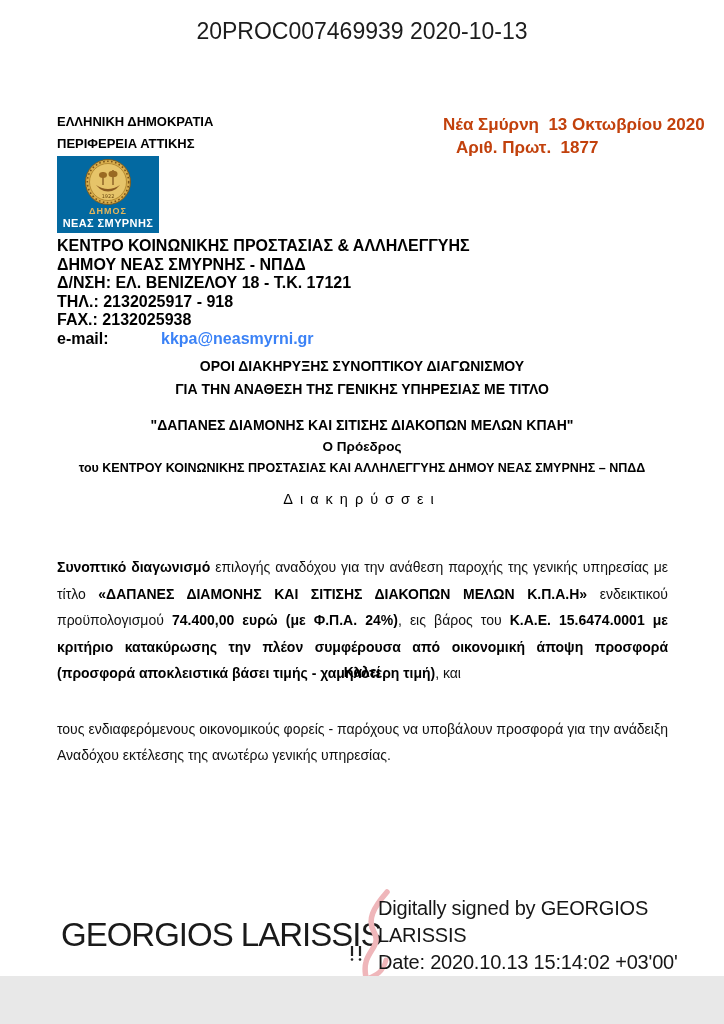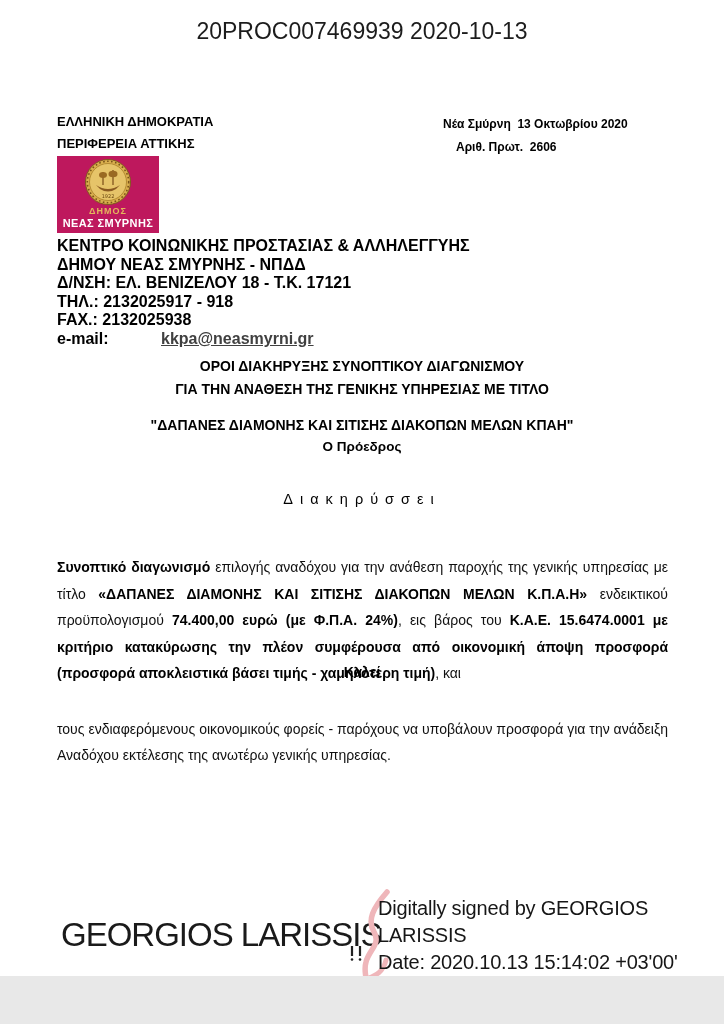--- a/index.html
+++ b/index.html
@@ -18,42 +18,42 @@
   
   .docid{
     top:18px;left:0;width:100%;
     text-align:center;
     font-size:23px;
     color:#1c1c1c;
   }
 
   
   .hdr-left{left:57px;top:111px;font-size:13px;font-weight:700;line-height:22px;color:#000;}
-  .hdr-right{left:443px;top:113px;font-size:12px;font-weight:700;line-height:23px;color:#000000;}
+  .hdr-right{left:443px;top:113px;font-size:17px;font-weight:700;line-height:23px;color:#c2410c;}
   .hdr-right .proto{padding-left:13px;}
 
   
   .logo{
     left:57px;top:156px;width:102px;height:77px;
-    background:#be185d;
+    background:#0369a1;
     text-align:center;
   }
   .logo-emblem{display:block;margin:0 auto;}
   .logo-dimos{
     position:absolute;left:0;right:0;top:50px;
     font-size:9px;font-weight:700;color:#e3b65c;letter-spacing:1px;
   }
   .logo-name{
     position:absolute;left:0;right:0;top:61px;
     font-size:11px;font-weight:700;color:#ffffff;letter-spacing:.4px;
   }
 
   
   .agency{left:57px;top:237px;font-size:16px;font-weight:700;line-height:18.6px;color:#000;}
-  .email-link{color:#404040;text-decoration:underline;font-weight:700;cursor:pointer;padding-left:48px;}
+  .email-link{color:#3b82f6;font-weight:700;cursor:pointer;padding-left:48px;}
 
   
   .ctr{left:0;width:100%;text-align:center;color:#000;}
   .t1{top:358px;font-size:14px;font-weight:700;}
   .t2{top:381px;font-size:14px;font-weight:700;}
   .subject{top:417px;font-size:14px;font-weight:700;}
   .president{top:439px;font-size:13.5px;font-weight:700;}
   .orgline{top:461px;font-size:12.5px;font-weight:700;}
   .declares{top:491px;font-size:14.5px;font-weight:400;letter-spacing:7px;}
   .calls{top:664px;font-size:14px;font-weight:700;}
@@ -89,21 +89,21 @@
 
   <div class="abs docid">20PROC007469939 2020-10-13</div>
 
   <div class="abs hdr-left">
     <div>ΕΛΛΗΝΙΚΗ ΔΗΜΟΚΡΑΤΙΑ</div>
     <div>ΠΕΡΙΦΕΡΕΙΑ ΑΤΤΙΚΗΣ</div>
   </div>
 
   <div class="abs hdr-right">
     <div class="pre">Νέα Σμύρνη  13 Οκτωβρίου 2020</div>
-    <div class="pre proto">Αριθ. Πρωτ.  2606</div>
+    <div class="pre proto">Αριθ. Πρωτ.  1877</div>
   </div>
 
   <div class="abs logo">
     <svg class="logo-emblem" width="102" height="50" viewBox="0 0 102 50">
       <circle cx="51" cy="26" r="22.5" fill="#d9af4e" stroke="#7e5c1c" stroke-width="1"></circle>
       <circle cx="51" cy="26" r="18.5" fill="#e6c469" stroke="#a87f2a" stroke-width="0.8"></circle>
       <circle cx="51" cy="26" r="20.7" fill="none" stroke="#7a5318" stroke-width="1.6" stroke-dasharray="1.6 2.4"></circle>
       <path d="M39 29 Q51 37 63 29 L59 33 Q51 38 43 33 Z" fill="#8a5a20"></path>
       <path d="M46 16 L46 29 M56 14 L56 29" stroke="#7a4d18" stroke-width="1.2"></path>
       <ellipse cx="46" cy="19" rx="4" ry="3" fill="#9a6a22"></ellipse>
@@ -120,20 +120,21 @@
     <div>Δ/ΝΣΗ: ΕΛ. ΒΕΝΙΖΕΛΟΥ 18 - Τ.Κ. 17121</div>
     <div>ΤΗΛ.: 2132025917 - 918</div>
     <div>FAX.: 2132025938</div>
     <div><span class="pre">e-mail: </span><a class="email-link">kkpa@neasmyrni.gr</a></div>
   </div>
 
   <div class="abs ctr t1">ΟΡΟΙ ΔΙΑΚΗΡΥΞΗΣ ΣΥΝΟΠΤΙΚΟΥ ΔΙΑΓΩΝΙΣΜΟΥ</div>
   <div class="abs ctr t2">ΓΙΑ ΤΗΝ ΑΝΑΘΕΣΗ ΤΗΣ ΓΕΝΙΚΗΣ ΥΠΗΡΕΣΙΑΣ ΜΕ ΤΙΤΛΟ</div>
   <div class="abs ctr subject">"ΔΑΠΑΝΕΣ ΔΙΑΜΟΝΗΣ ΚΑΙ ΣΙΤΙΣΗΣ ΔΙΑΚΟΠΩΝ ΜΕΛΩΝ ΚΠΑΗ"</div>
   <div class="abs ctr president">Ο Πρόεδρος</div>
+  <div class="abs ctr orgline">του ΚΕΝΤΡΟΥ ΚΟΙΝΩΝΙΚΗΣ ΠΡΟΣΤΑΣΙΑΣ ΚΑΙ ΑΛΛΗΛΕΓΓΥΗΣ ΔΗΜΟΥ ΝΕΑΣ ΣΜΥΡΝΗΣ – ΝΠΔΔ</div>
   <div class="abs ctr declares">Διακηρύσσει</div>
 
   <p class="abs para p1"><span class="b">Συνοπτικό διαγωνισμό</span><span> επιλογής αναδόχου για την ανάθεση παροχής της γενικής υπηρεσίας με τίτλο </span><span class="b">«ΔΑΠΑΝΕΣ ΔΙΑΜΟΝΗΣ ΚΑΙ ΣΙΤΙΣΗΣ ΔΙΑΚΟΠΩΝ ΜΕΛΩΝ Κ.Π.Α.Η»</span><span> ενδεικτικού προϋπολογισμού </span><span class="b">74.400,00 ευρώ (με Φ.Π.Α. 24%)</span><span>, εις βάρος του </span><span class="b">Κ.Α.Ε. 15.6474.0001 με κριτήριο κατακύρωσης την πλέον συμφέρουσα από οικονομική άποψη προσφορά (προσφορά αποκλειστικά βάσει τιμής - χαμηλότερη τιμή)</span><span>, και</span></p>
 
   <div class="abs ctr calls">Καλεί</div>
 
   <p class="abs para p2">τους ενδιαφερόμενους οικονομικούς φορείς - παρόχους να υποβάλουν προσφορά για την ανάδειξη Αναδόχου εκτέλεσης της ανωτέρω γενικής υπηρεσίας.</p>
 
   <div class="abs sig-name">GEORGIOS LARISSIS</div>
 

